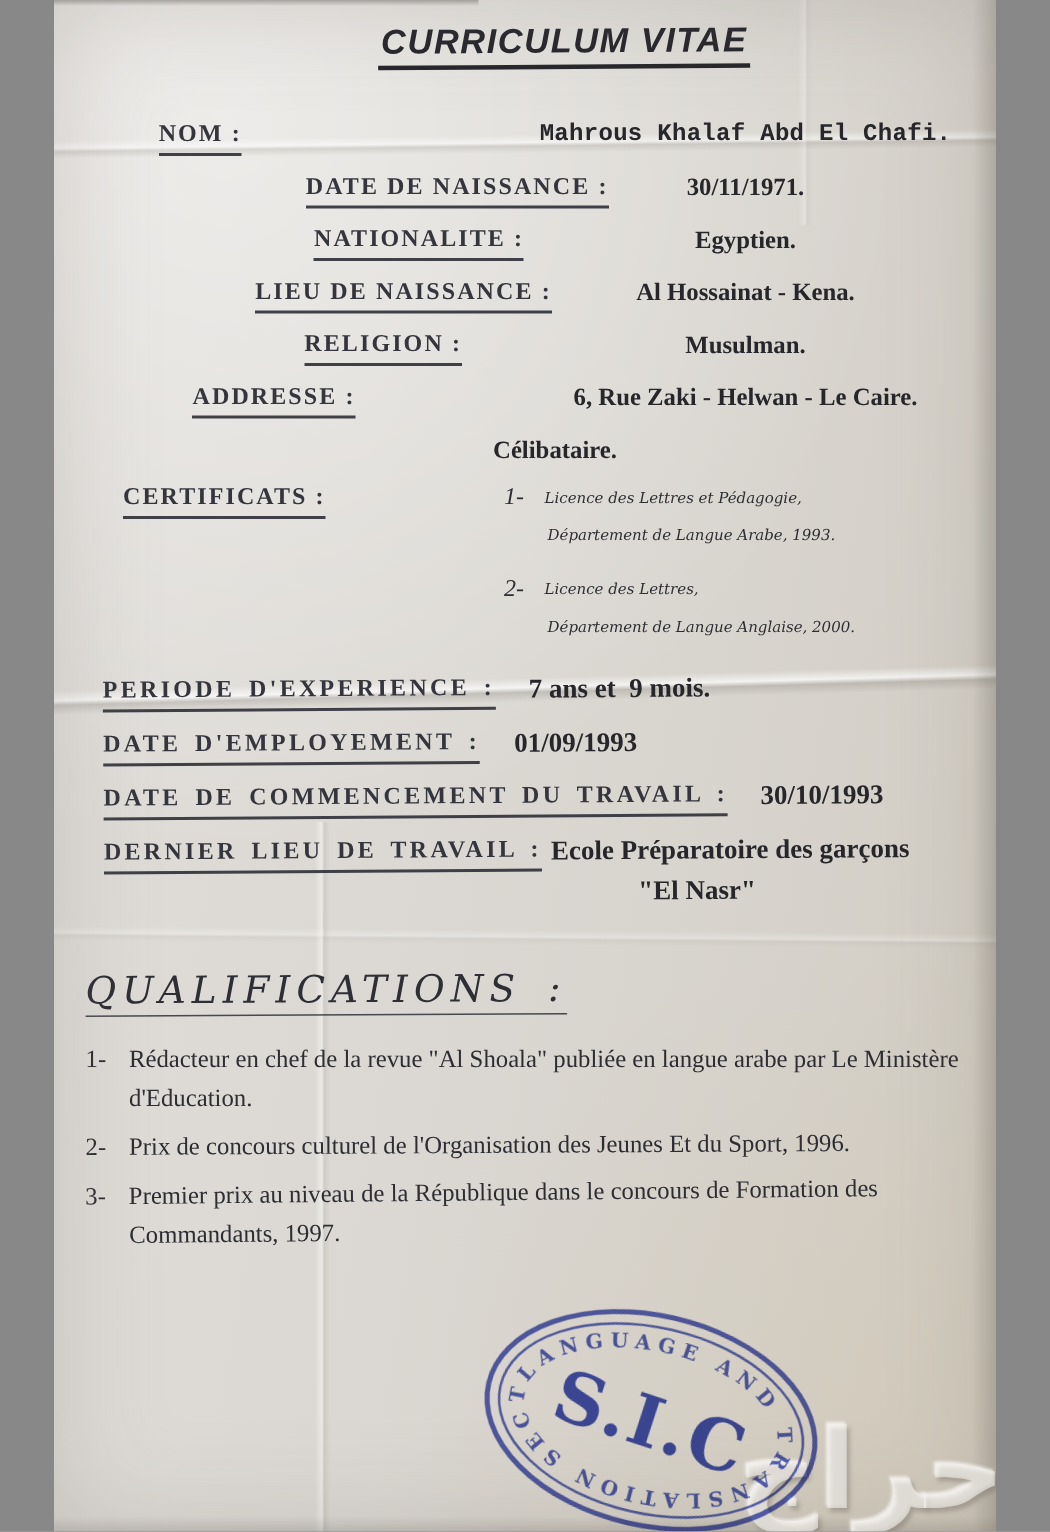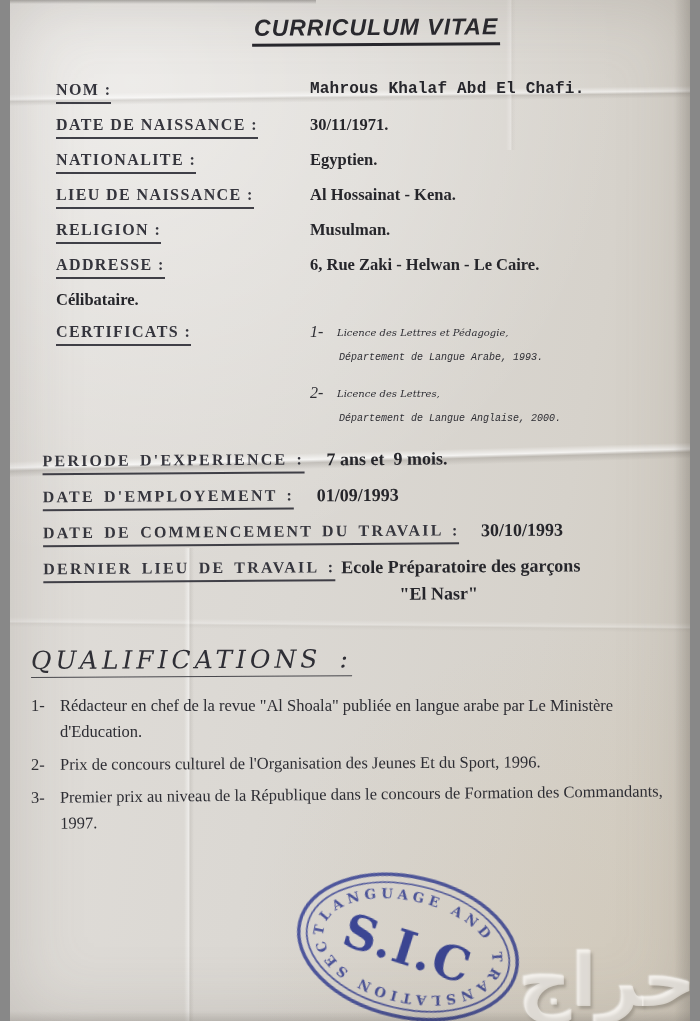--- a/index.html
+++ b/index.html
@@ -1,18 +1,18 @@
 <!DOCTYPE html>
 <html><head>
 <meta charset="utf-8">
 <style>
   html,body { margin:0; padding:0; background:#888; }
   .paper {
     position:relative;
-    width:680px; height:1021px;
+    width:628px; height:1021px;
     margin:0 auto;
     overflow:hidden;
     background:
       radial-gradient(120% 80% at 18% 8%, rgba(255,255,255,.45), rgba(255,255,255,0) 60%),
       radial-gradient(90% 60% at 85% 95%, rgba(208,196,174,.35), rgba(208,196,174,0) 55%),
       linear-gradient(100deg, #e1deda 0%, #dbd8d3 45%, #d6d2cb 75%, #d0cabf 100%);
     font-family: "Liberation Serif", serif;
     color:#2b2b31;
   }
   .paper::after {
@@ -50,21 +50,21 @@
     font-style:italic; font-weight:bold;
     font-size:23px; letter-spacing:1px;
     color:#26262c;
     border-bottom:3px solid #26262c;
     padding:0 2px 2px 2px;
     transform:rotate(-0.4deg);
   }
 
   
   .fields { position:absolute; top:78px; left:46px; right:6px; }
-  .f-row { display:flex; align-items:flex-start; margin-bottom:9px; line-height:23px; }
+  .f-row { display:flex; align-items:flex-start; margin-bottom:9px; line-height:23px;justify-content:center; }
   .f-label, .e-label {
     font-weight:bold; font-size:16px; letter-spacing:1.4px;
     color:#35353d; white-space:pre;
   }
   .f-label { flex:0 0 254px; }
   .f-label .u, .e-label .u, .q-heading {
     display:inline-block; border-bottom:2px solid rgba(46,46,54,.9); padding-bottom:1px;
   }
   .f-value {
     font-weight:bold; font-size:16.5px; color:#26262b; white-space:pre-wrap;
@@ -73,21 +73,21 @@
 
   
   .cert-block { flex:1; }
   .cert-item { margin-bottom:11px; }
   .cert-line1 { display:flex; }
   .cert-num { font-style:italic; font-size:16px; flex:0 0 27px; color:#2d2d33; }
   .cert-text, .cert-line2 {
     font-family:"DejaVu Serif", serif; font-style:italic; font-size:10px;
     color:#2d2d33; line-height:25px;
   }
-  .cert-line2 { padding-left:29px;font-family:Liberation Mono, monospace; }
+  .cert-line2 { padding-left:29px; }
 
   
   .employment { position:absolute; top:448px; left:33px; right:4px; transform:rotate(-0.4deg); }
   .e-row { display:flex; align-items:flex-start; margin-bottom:11px; line-height:22px; }
   .e-label { letter-spacing:2.2px; word-spacing:3px; }
   .e-label.w-periode { flex:0 0 284px; }
   .e-label.w-employ  { flex:0 0 274px; }
   .e-label.w-commenc { flex:0 0 438px; }
   .e-label.w-dernier { flex:0 0 298px; }
   .e-value { font-weight:bold; font-size:18px; color:#26262b; white-space:pre-wrap; }

